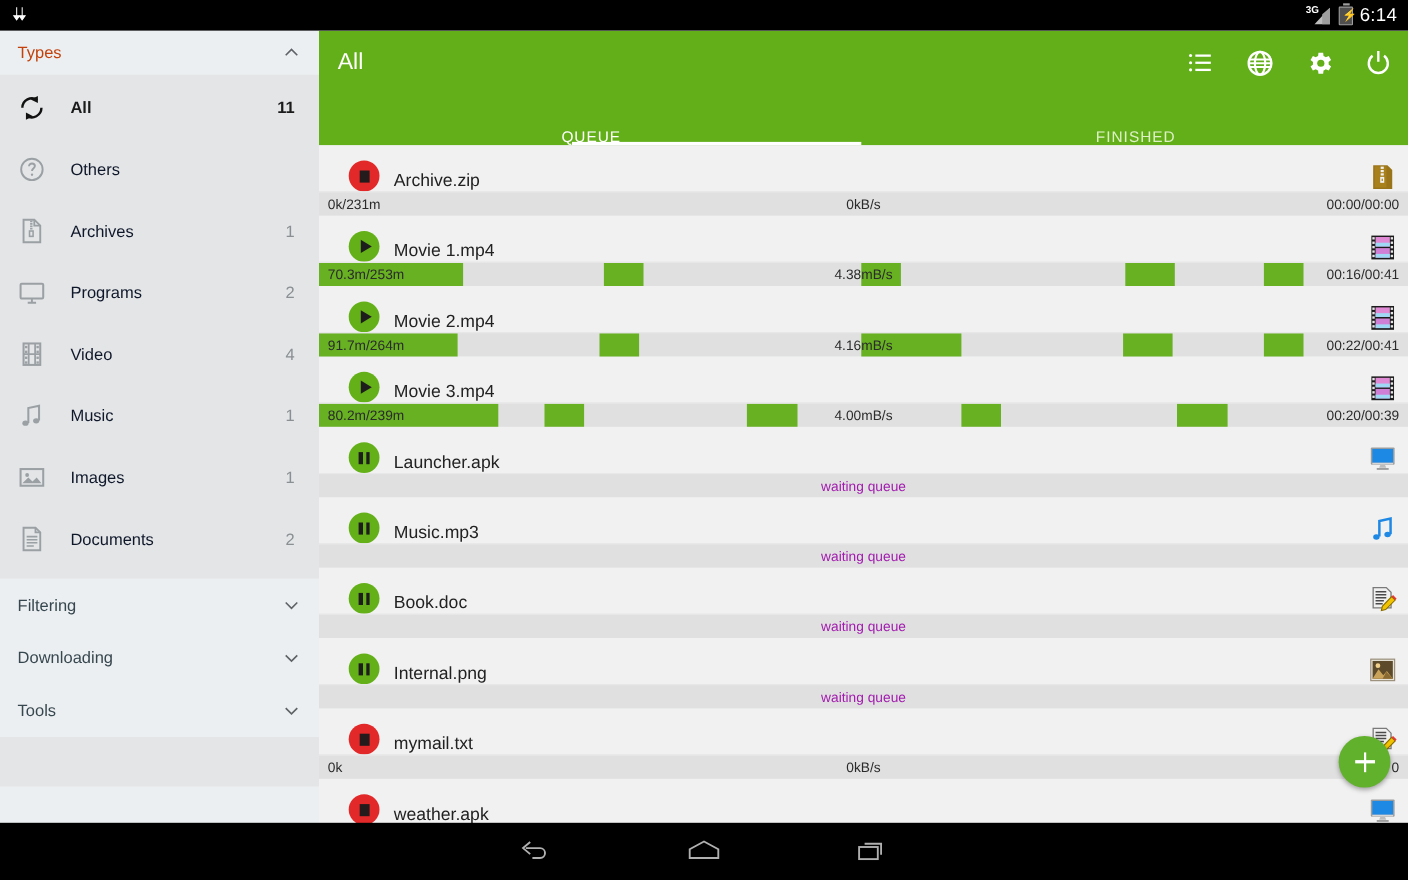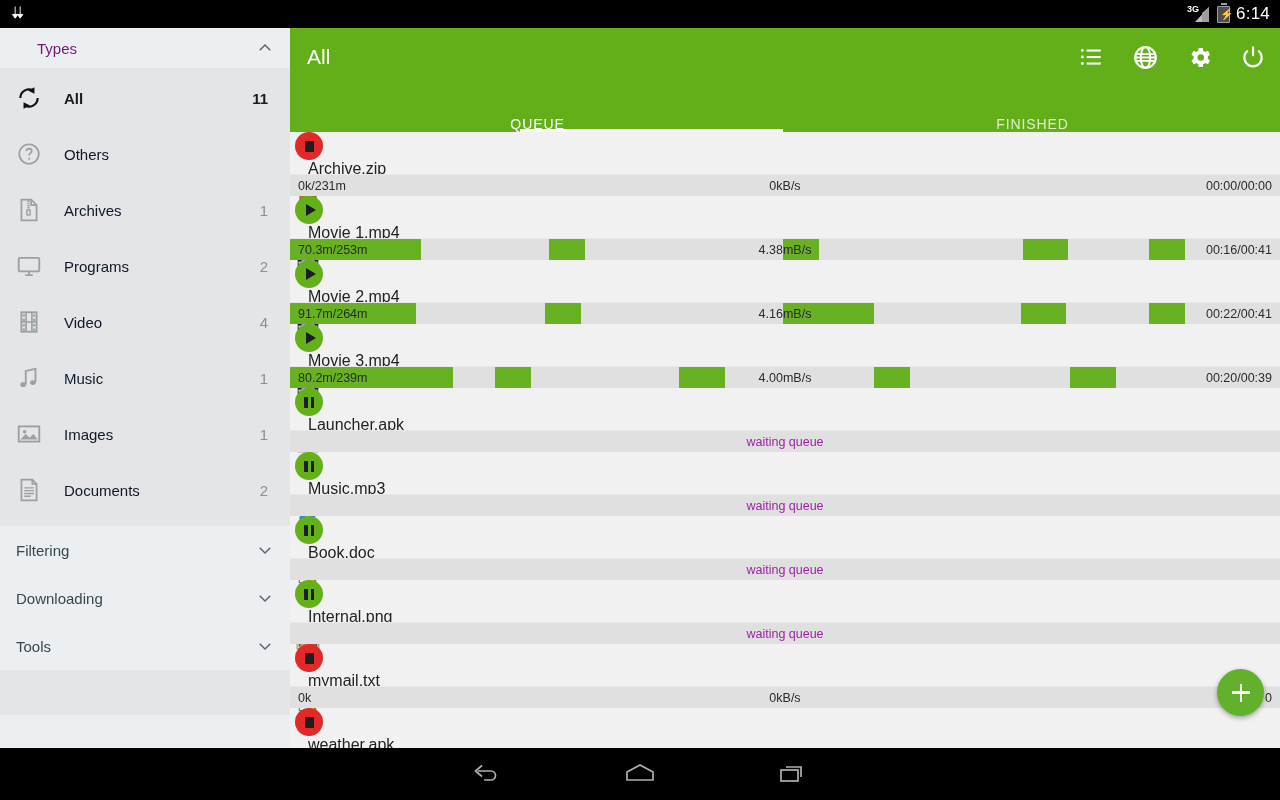--- a/index.html
+++ b/index.html
@@ -34,21 +34,21 @@
 
   
   #sidebar {
     position: absolute; left: 0; top: 28px; width: 290px; height: 745px;
     background: #eceff1; overflow: hidden;
   }
   .panel-header {
     height: 40px; display: flex; align-items: center; justify-content: space-between;
     padding: 0 16px; background: #eceff1;
   }
-  .panel-header .title { font-size: 15px; color: #701a75; margin-left: 21px; }
+  .panel-header .title { font-size: 15px; color: #c2410c; }
   .chev { width: 18px; height: 18px; }
   .types-list { background: #e3e5e7; padding: 2px 0 8px; }
   .type-row {
     height: 56px; display: flex; align-items: center; padding: 0 22px 0 14px;
   }
   .type-row .ic { width: 30px; display:flex; align-items:center; justify-content:center; }
   .type-row .lbl { flex: 1; margin-left: 20px; font-size: 15px; color: #0f172a; }
   .type-row .cnt { font-size: 15px; color: #8a8f93; }
   .type-row.active .lbl, .type-row.active .cnt { color: #1b1b1b; font-weight: bold; }
   .sec-row {
@@ -78,21 +78,21 @@
   .tab.sel { color: #ffffff; }
   .tab.sel:after {
     content: ""; position: absolute; bottom: 0; height: 3px; background: #fff;
     width: 263px; left: 230px;
   }
 
   
   #list { height: 641px; overflow: hidden; position: relative; }
   .item { background: #f1f1f1; }
   .item .head {
-    height: 42px; display: flex; align-items: flex-start; padding: 0 10px 0 5px; flex-direction: column;
+    height: 42px; display: flex; align-items: flex-end; padding: 0 10px 0 27px;
   }
   .ctrl {
     width: 28px; height: 28px; border-radius: 50%;
     display: flex; align-items: center; justify-content: center; flex: 0 0 auto;
   }
   .ctrl.stop { background: #e22828; }
   .ctrl.play, .ctrl.pause { background: #64b018; }
   .ctrl .sq { width: 9px; height: 11px; background: #241c1c; }
   .ctrl .tri {
     width: 0; height: 0; border-left: 10px solid #1d1d1d;

